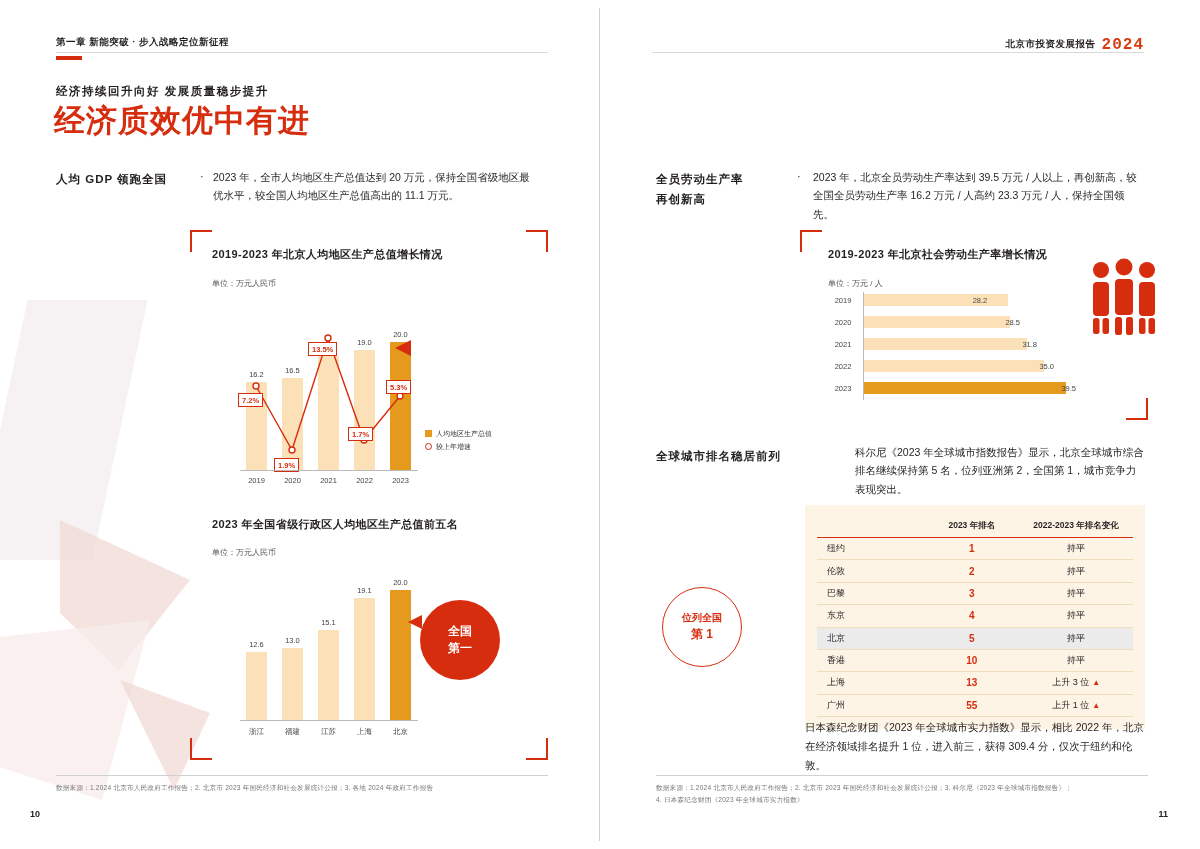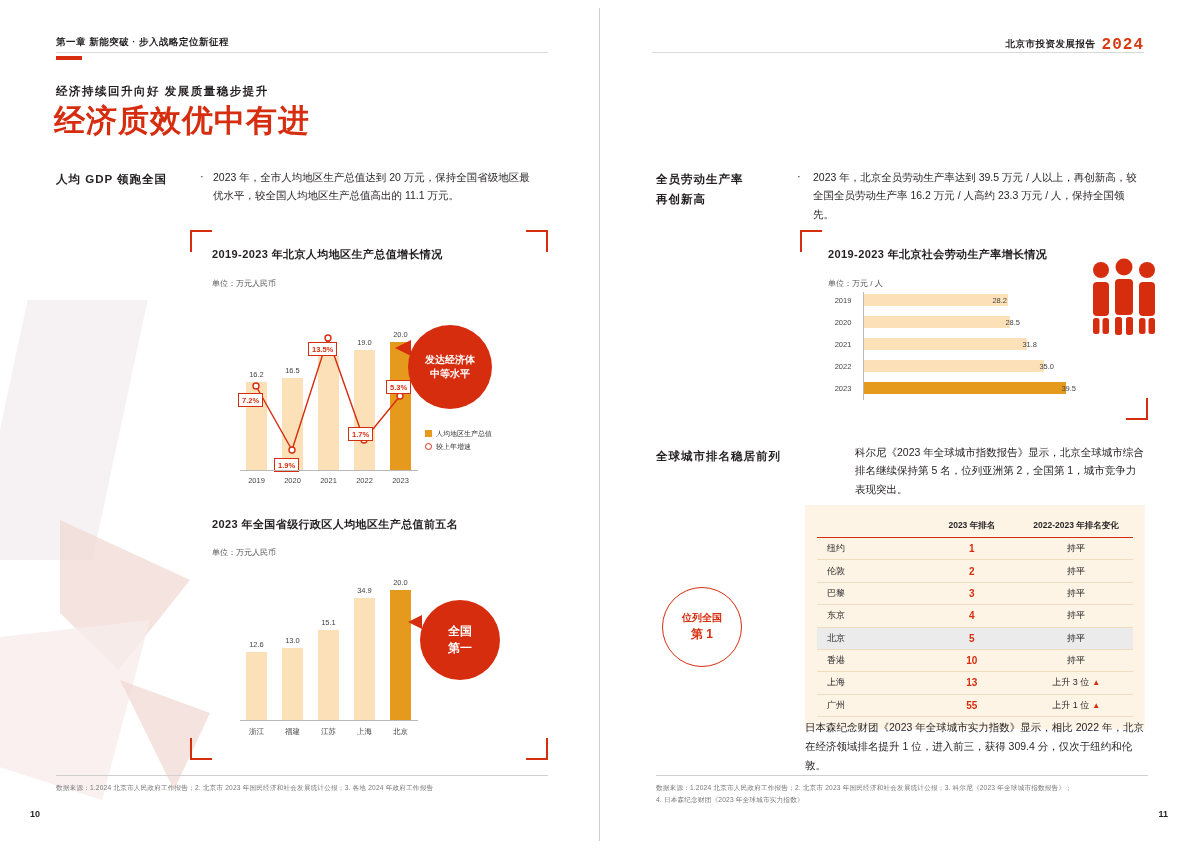--- a/index.html
+++ b/index.html
@@ -153,45 +153,41 @@
       <div class="cat-lab" style="left:71px; top:186px; width:35px;">2021</div>
       <div class="cat-lab" style="left:107px;top:186px; width:35px;">2022</div>
       <div class="cat-lab" style="left:143px;top:186px; width:35px;">2023</div>
     </div>
 
     <div class="legend" style="left:425px; top:428px;">
       <div><span class="sw"></span><span>人均地区生产总值</span></div>
       <div><span class="sw2"></span><span>较上年增速</span></div>
     </div>
 
-    <div class="redcircle" style="left:408px; top:325px; width:84px; height:84px; font-size:10px;">
-      <div>发达经济体</div>
-      <div>中等水平</div>
-    </div>
     <div class="callout-tail" style="left:395px; top:340px; border-width:8px 16px 8px 0; border-color:transparent #d62d0f transparent transparent;"></div>
 
     <div class="chart-title" style="position:absolute; left:212px; top:517px;">2023 年全国省级行政区人均地区生产总值前五名</div>
     <div class="chart-unit" style="position:absolute; left:212px; top:541px;">单位：万元人民币</div>
 
     <div class="bracket-box" style="left:190px; top:500px; width:358px; height:260px;">
       <div class="cn bl"></div>
         <div class="cn br"></div>
     </div>
 
     <div style="position:absolute; left:240px; top:560px; width:180px; height:160px;">
       <div class="bar" style="left:6px;  top:92px;  width:21px; height:68px;"></div>
       <div class="bar" style="left:42px; top:88px;  width:21px; height:72px;"></div>
       <div class="bar" style="left:78px; top:70px;  width:21px; height:90px;"></div>
       <div class="bar" style="left:114px;top:38px;  width:21px; height:122px;"></div>
       <div class="bar hl" style="left:150px;top:30px; width:21px; height:130px;"></div>
 
       <div class="bar-val" style="left:-1px; top:80px; width:35px;">12.6</div>
       <div class="bar-val" style="left:35px; top:76px; width:35px;">13.0</div>
       <div class="bar-val" style="left:71px; top:58px; width:35px;">15.1</div>
-      <div class="bar-val" style="left:107px;top:26px; width:35px;">34.9</div>
+      <div class="bar-val" style="left:107px;top:26px; width:35px;">19.1</div>
       <div class="bar-val" style="left:143px;top:18px; width:35px;">20.0</div>
 
       <div class="axisline" style="left:0; top:160px; width:178px;"></div>
       <div class="cat-lab" style="left:-1px; top:167px; width:35px;">浙江</div>
       <div class="cat-lab" style="left:35px; top:167px; width:35px;">福建</div>
       <div class="cat-lab" style="left:71px; top:167px; width:35px;">江苏</div>
       <div class="cat-lab" style="left:107px;top:167px; width:35px;">上海</div>
       <div class="cat-lab" style="left:143px;top:167px; width:35px;">北京</div>
     </div>
 
@@ -233,21 +229,21 @@
       <div class="cat-lab" style="left:0; top:48px; width:30px;">2021</div>
       <div class="cat-lab" style="left:0; top:70px; width:30px;">2022</div>
       <div class="cat-lab" style="left:0; top:92px; width:30px;">2023</div>
 
       <div class="bar" style="left:36px; top:2px;  height:12px; width:144px;"></div>
       <div class="bar" style="left:36px; top:24px; height:12px; width:146px;"></div>
       <div class="bar" style="left:36px; top:46px; height:12px; width:163px;"></div>
       <div class="bar" style="left:36px; top:68px; height:12px; width:180px;"></div>
       <div class="bar hl" style="left:36px; top:90px; height:12px; width:202px;"></div>
 
-      <div class="bar-val" style="left:139px; top:4px;  width:40px; text-align:right;">28.2</div>
+      <div class="bar-val" style="left:132px; top:4px;  width:40px; text-align:center;">28.2</div>
       <div class="bar-val" style="left:152px; top:26px; width:40px; text-align:right;">28.5</div>
       <div class="bar-val" style="left:169px; top:48px; width:40px; text-align:right;">31.8</div>
       <div class="bar-val" style="left:186px; top:70px; width:40px; text-align:right;">35.0</div>
       <div class="bar-val" style="left:208px; top:92px; width:40px; text-align:right;">39.5</div>
 
       <div class="axisline" style="left:35px; top:0; width:1px; height:108px;"></div>
     </div>
 
     <svg class="people" style="left:488px; top:258px;" width="72" height="78" viewBox="0 0 72 78">
       <g fill="#d62d0f">

